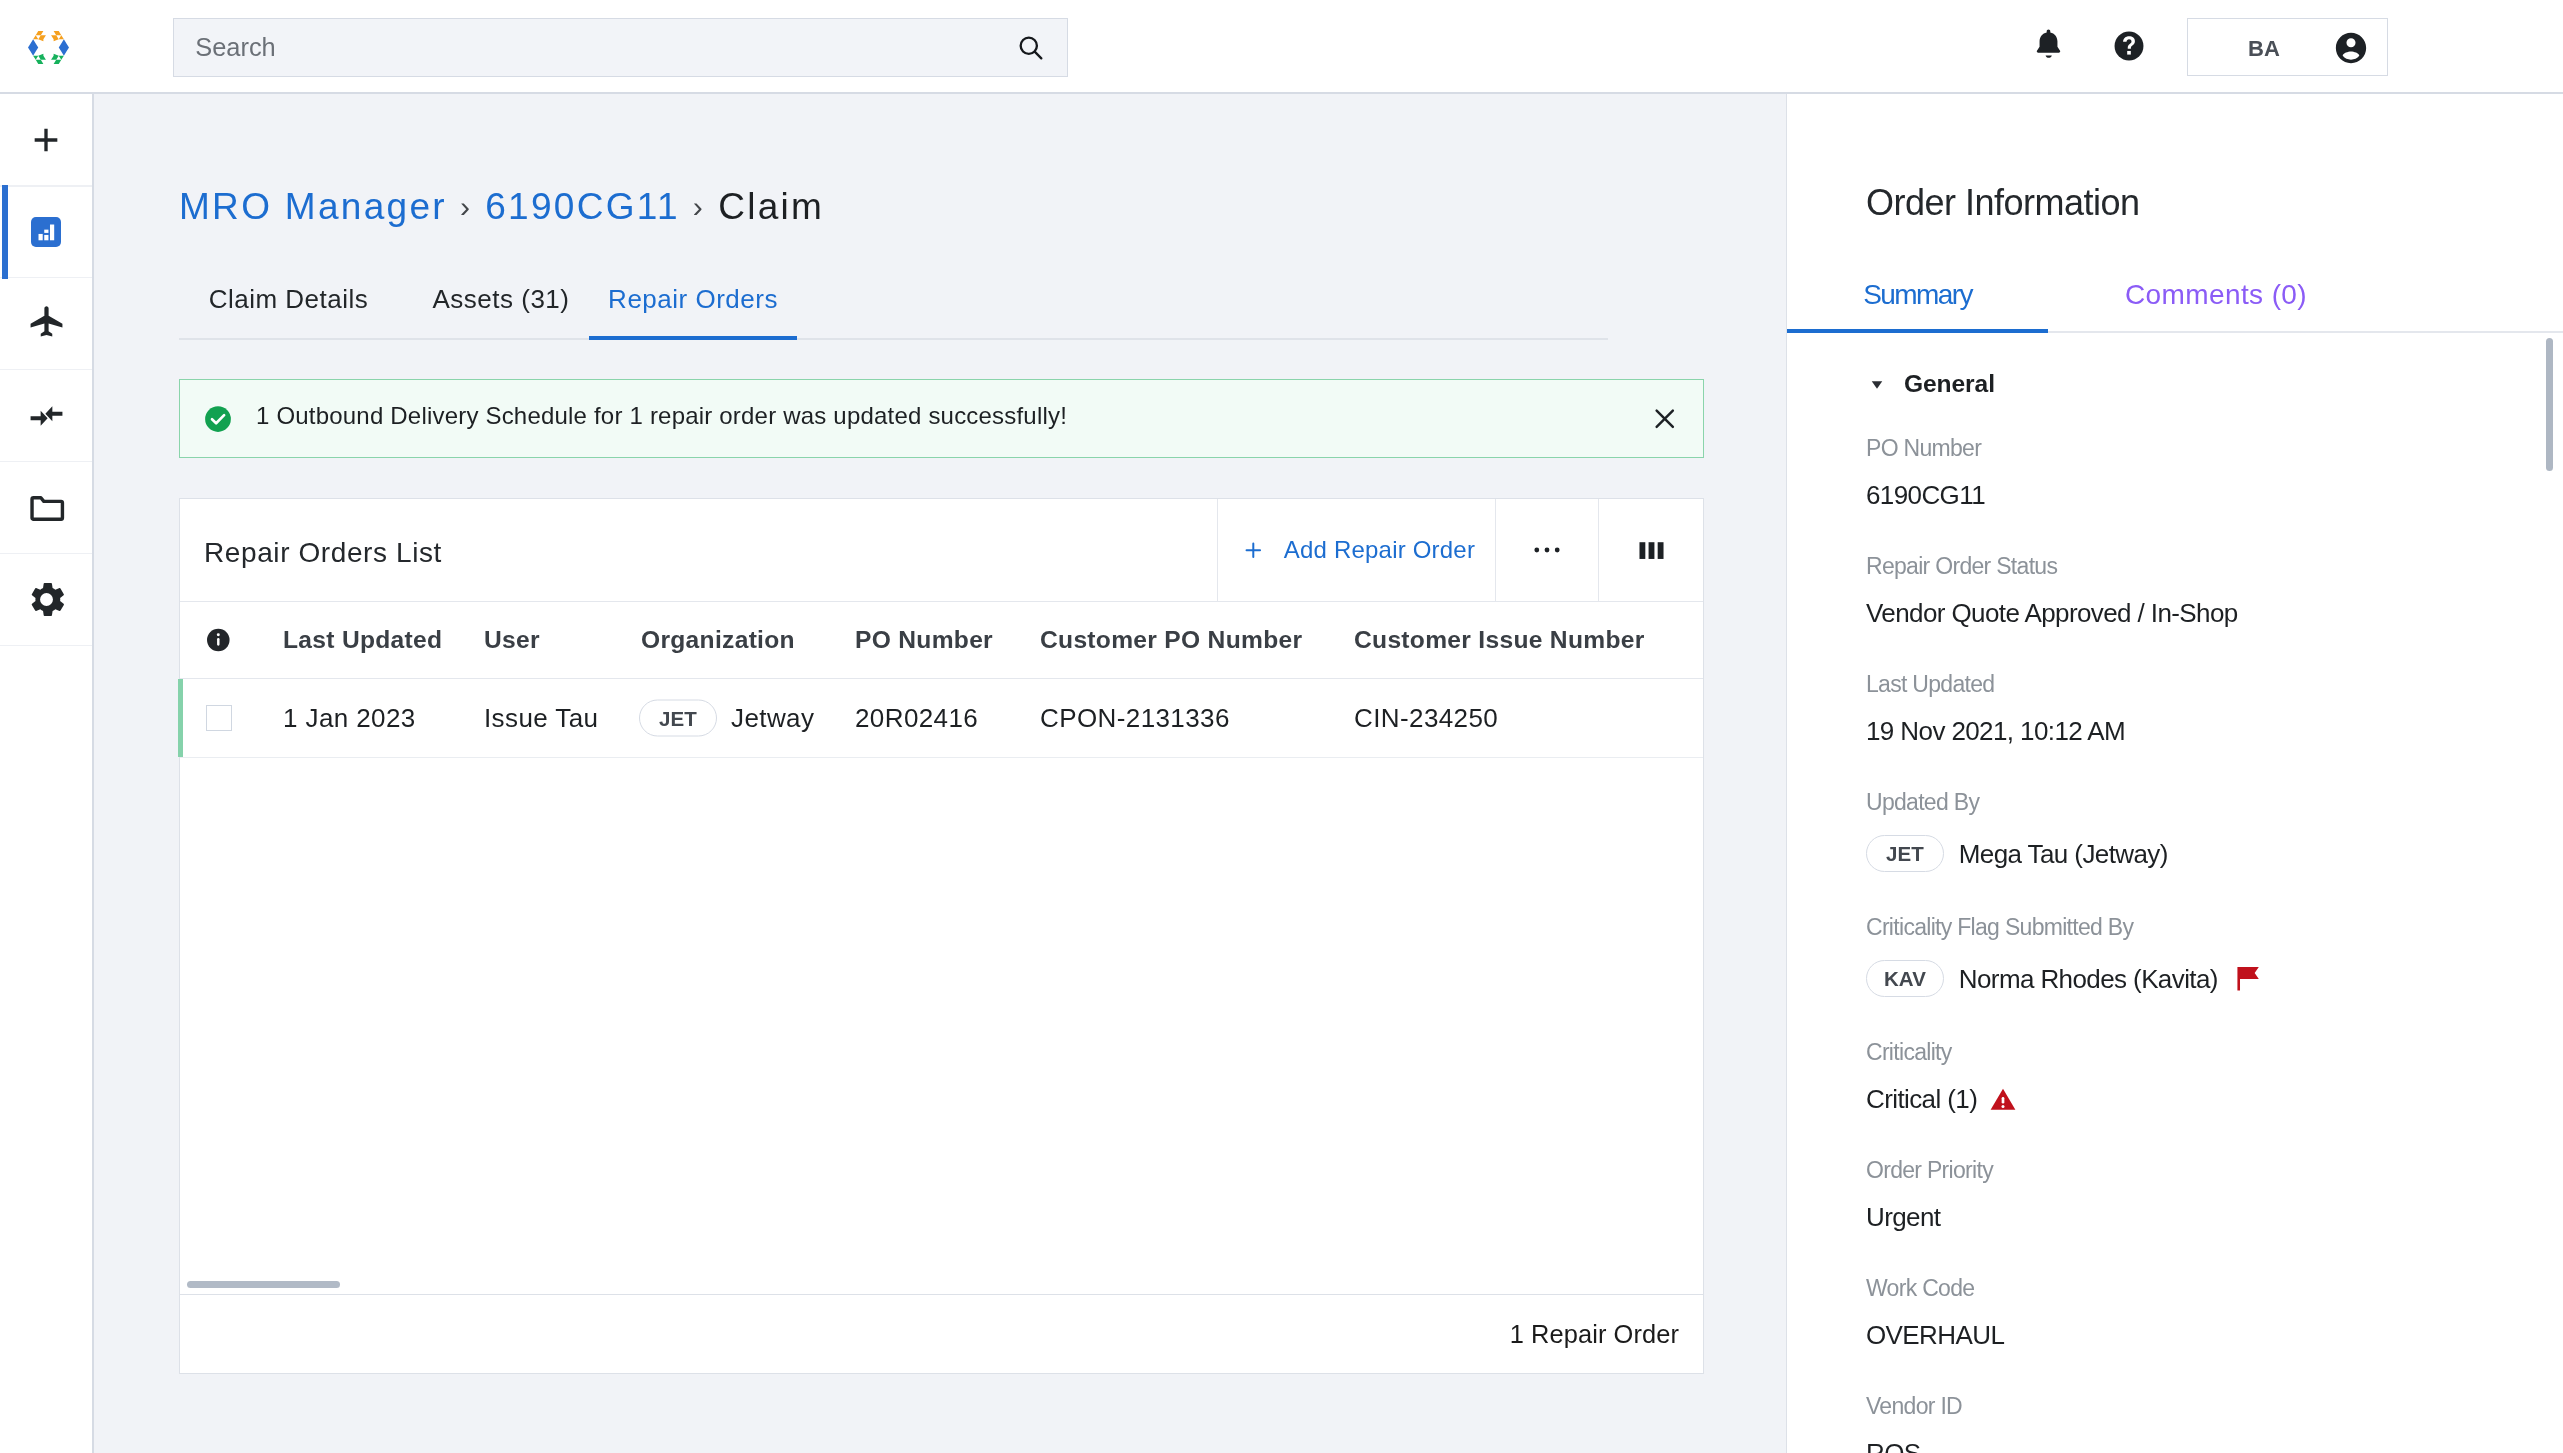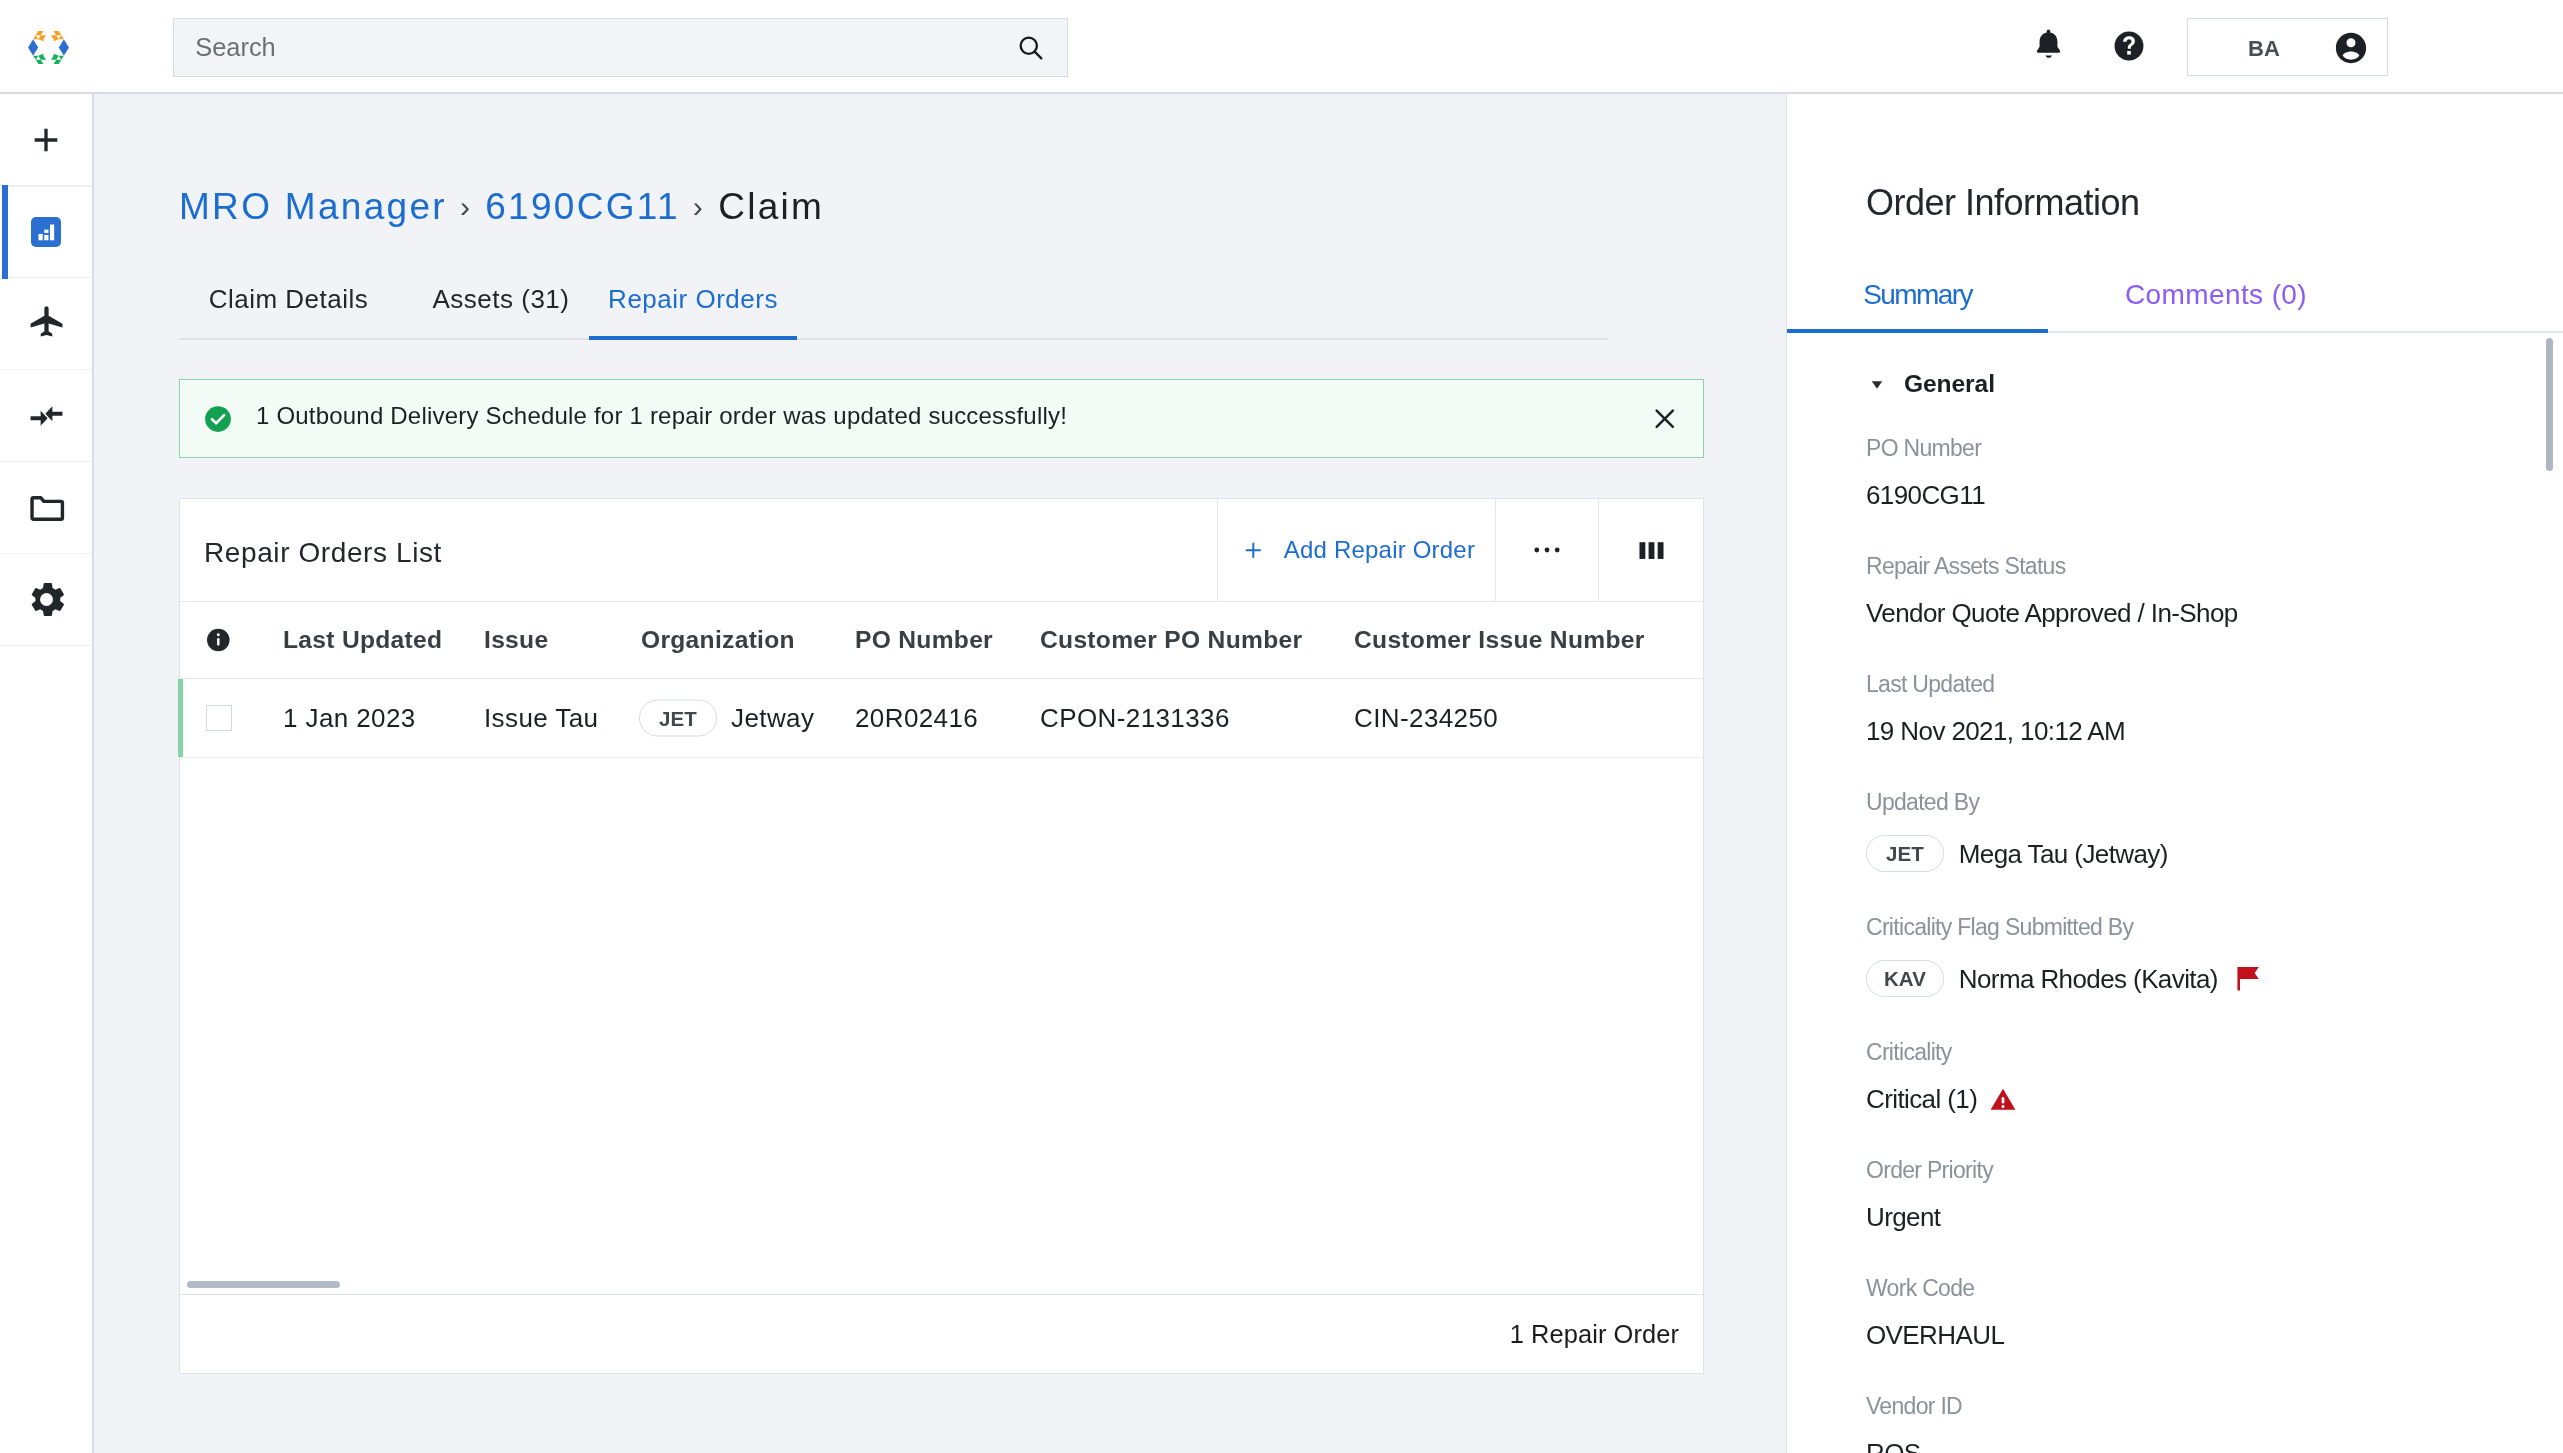--- a/index.html
+++ b/index.html
@@ -251,21 +251,21 @@
 
     <div class="thead">
       <span style="position:absolute;left:26px;top:50%;transform:translateY(-50%)">
         <svg width="24.6" height="24.6" viewBox="0 0 24 24">
           <circle cx="12" cy="12" r="11" fill="#23262a"></circle>
           <rect x="10.8" y="10.1" width="2.4" height="7.4" rx="1.1" fill="#fff"></rect>
           <circle cx="12" cy="6.9" r="1.45" fill="#fff"></circle>
         </svg>
       </span>
       <span style="left:103px">Last Updated</span>
-      <span style="left:304px">Issue</span>
+      <span style="left:304px">User</span>
       <span style="left:461px">Organization</span>
       <span style="left:675px">PO Number</span>
       <span style="left:860px">Customer PO Number</span>
       <span style="left:1174px">Customer Issue Number</span>
     </div>
 
     <div class="row">
       <span class="rowcb" style="left:26px"></span>
       <span style="left:103px">1 Jan 2023</span>
       <span style="left:304px">Issue Tau</span>
@@ -298,21 +298,21 @@
       <span>General</span>
     </div>
     <div id="fields">
         <div class="fld" style="top: 0px;">
           <div class="fld-label">PO Number</div>
           <div class="fld-value">
             <span class="vtext">6190CG11</span>
           </div>
         </div>
         <div class="fld" style="top: 118px;">
-          <div class="fld-label">Repair Assets Status</div>
+          <div class="fld-label">Repair Order Status</div>
           <div class="fld-value">
             <span class="vtext">Vendor Quote Approved / In-Shop</span>
           </div>
         </div>
         <div class="fld" style="top: 236px;">
           <div class="fld-label">Last Updated</div>
           <div class="fld-value">
             <span class="vtext">19 Nov 2021, 10:12 AM</span>
           </div>
         </div>

